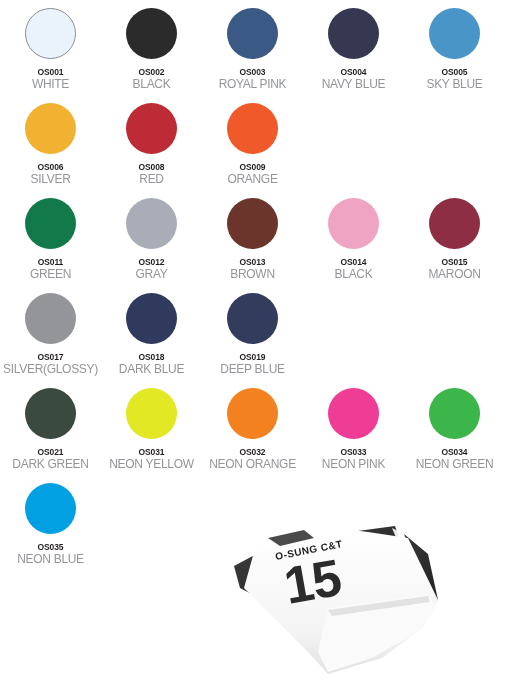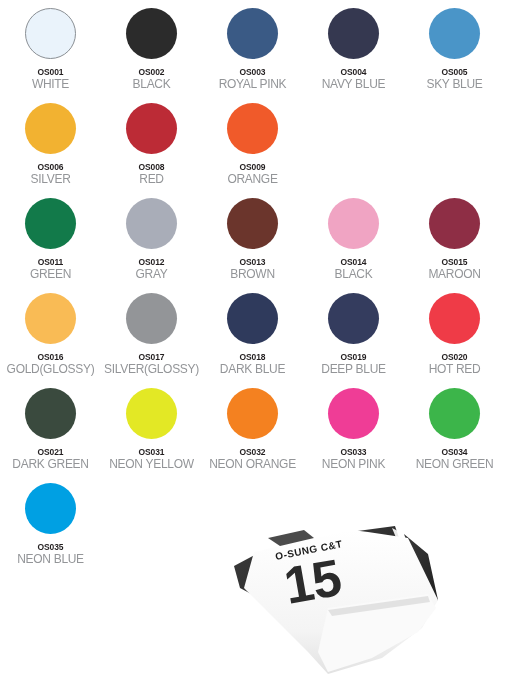--- a/index.html
+++ b/index.html
@@ -152,43 +152,33 @@
     </div>
     <div class="swatch-cell">
       <div class="swatch-dot" style="background:#8e2e45"></div>
       <div class="swatch-code">OS015</div>
       <div class="swatch-name">MAROON</div>
     </div>
   </div>
 
   <div class="swatch-row">
     <div class="swatch-cell">
-      <div class="swatch-dot" style="background:#f9bb55"></div>
-      <div class="swatch-code">OS016</div>
-      <div class="swatch-name">GOLD(GLOSSY)</div>
-    </div>
-    <div class="swatch-cell">
       <div class="swatch-dot" style="background:#939598"></div>
       <div class="swatch-code">OS017</div>
       <div class="swatch-name">SILVER(GLOSSY)</div>
     </div>
     <div class="swatch-cell">
       <div class="swatch-dot" style="background:#2f3a5c"></div>
       <div class="swatch-code">OS018</div>
       <div class="swatch-name">DARK BLUE</div>
     </div>
     <div class="swatch-cell">
       <div class="swatch-dot" style="background:#343c5e"></div>
       <div class="swatch-code">OS019</div>
       <div class="swatch-name">DEEP BLUE</div>
-    </div>
-    <div class="swatch-cell">
-      <div class="swatch-dot" style="background:#ef3b47"></div>
-      <div class="swatch-code">OS020</div>
-      <div class="swatch-name">HOT RED</div>
     </div>
   </div>
 
   <div class="swatch-row">
     <div class="swatch-cell">
       <div class="swatch-dot" style="background:#3a4a3e"></div>
       <div class="swatch-code">OS021</div>
       <div class="swatch-name">DARK GREEN</div>
     </div>
     <div class="swatch-cell">

